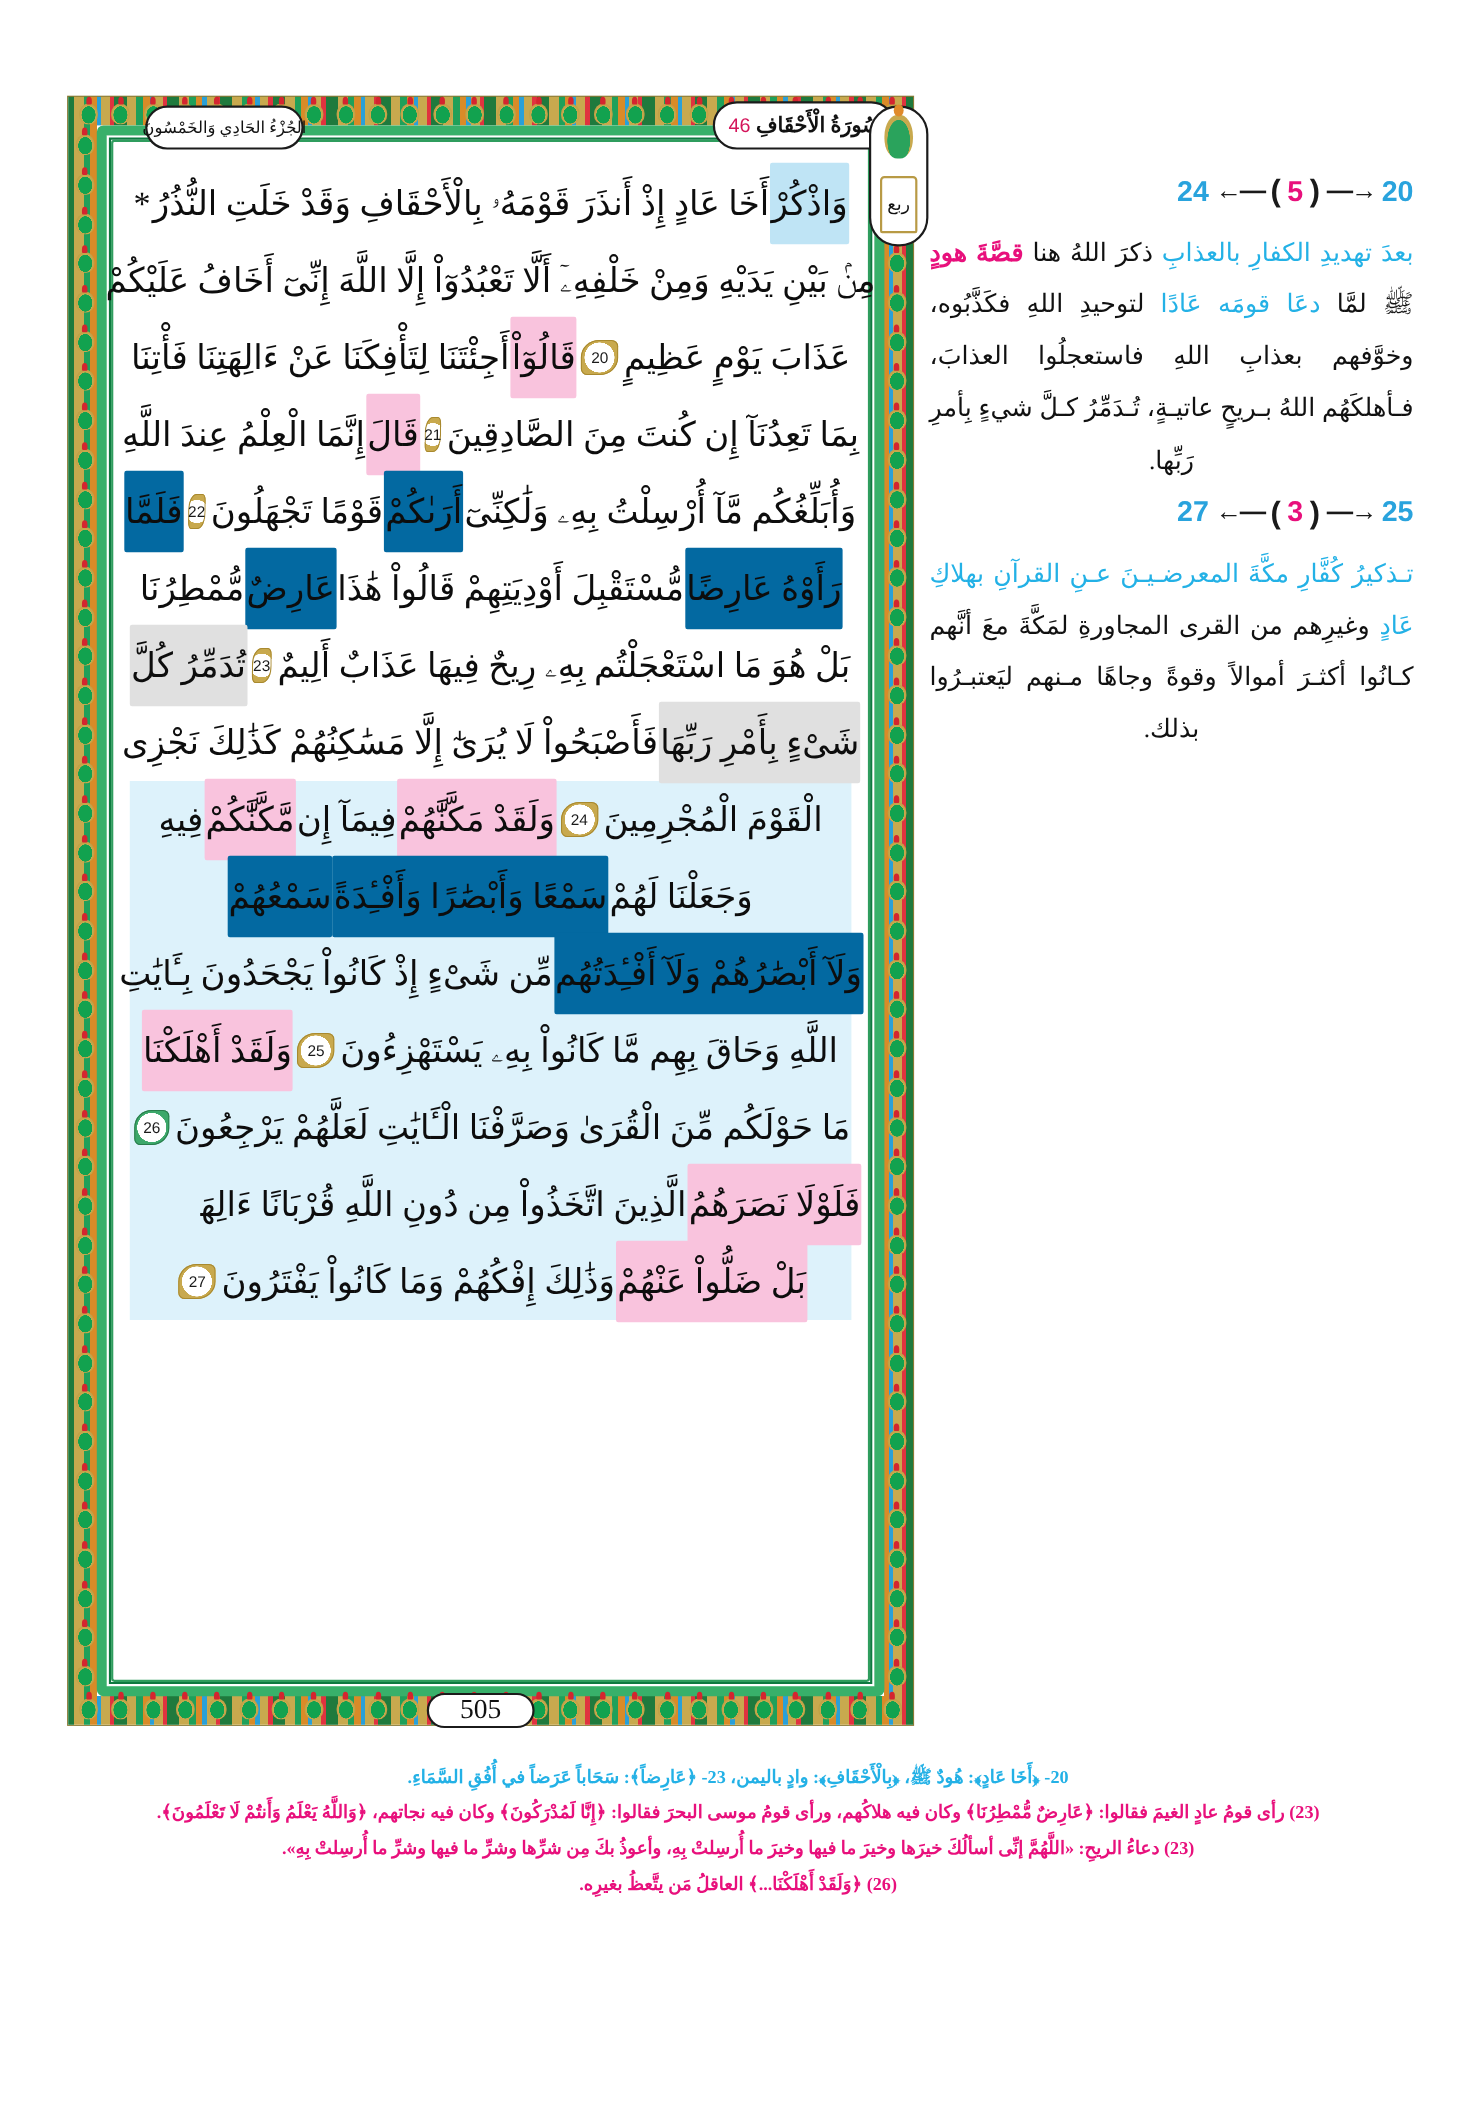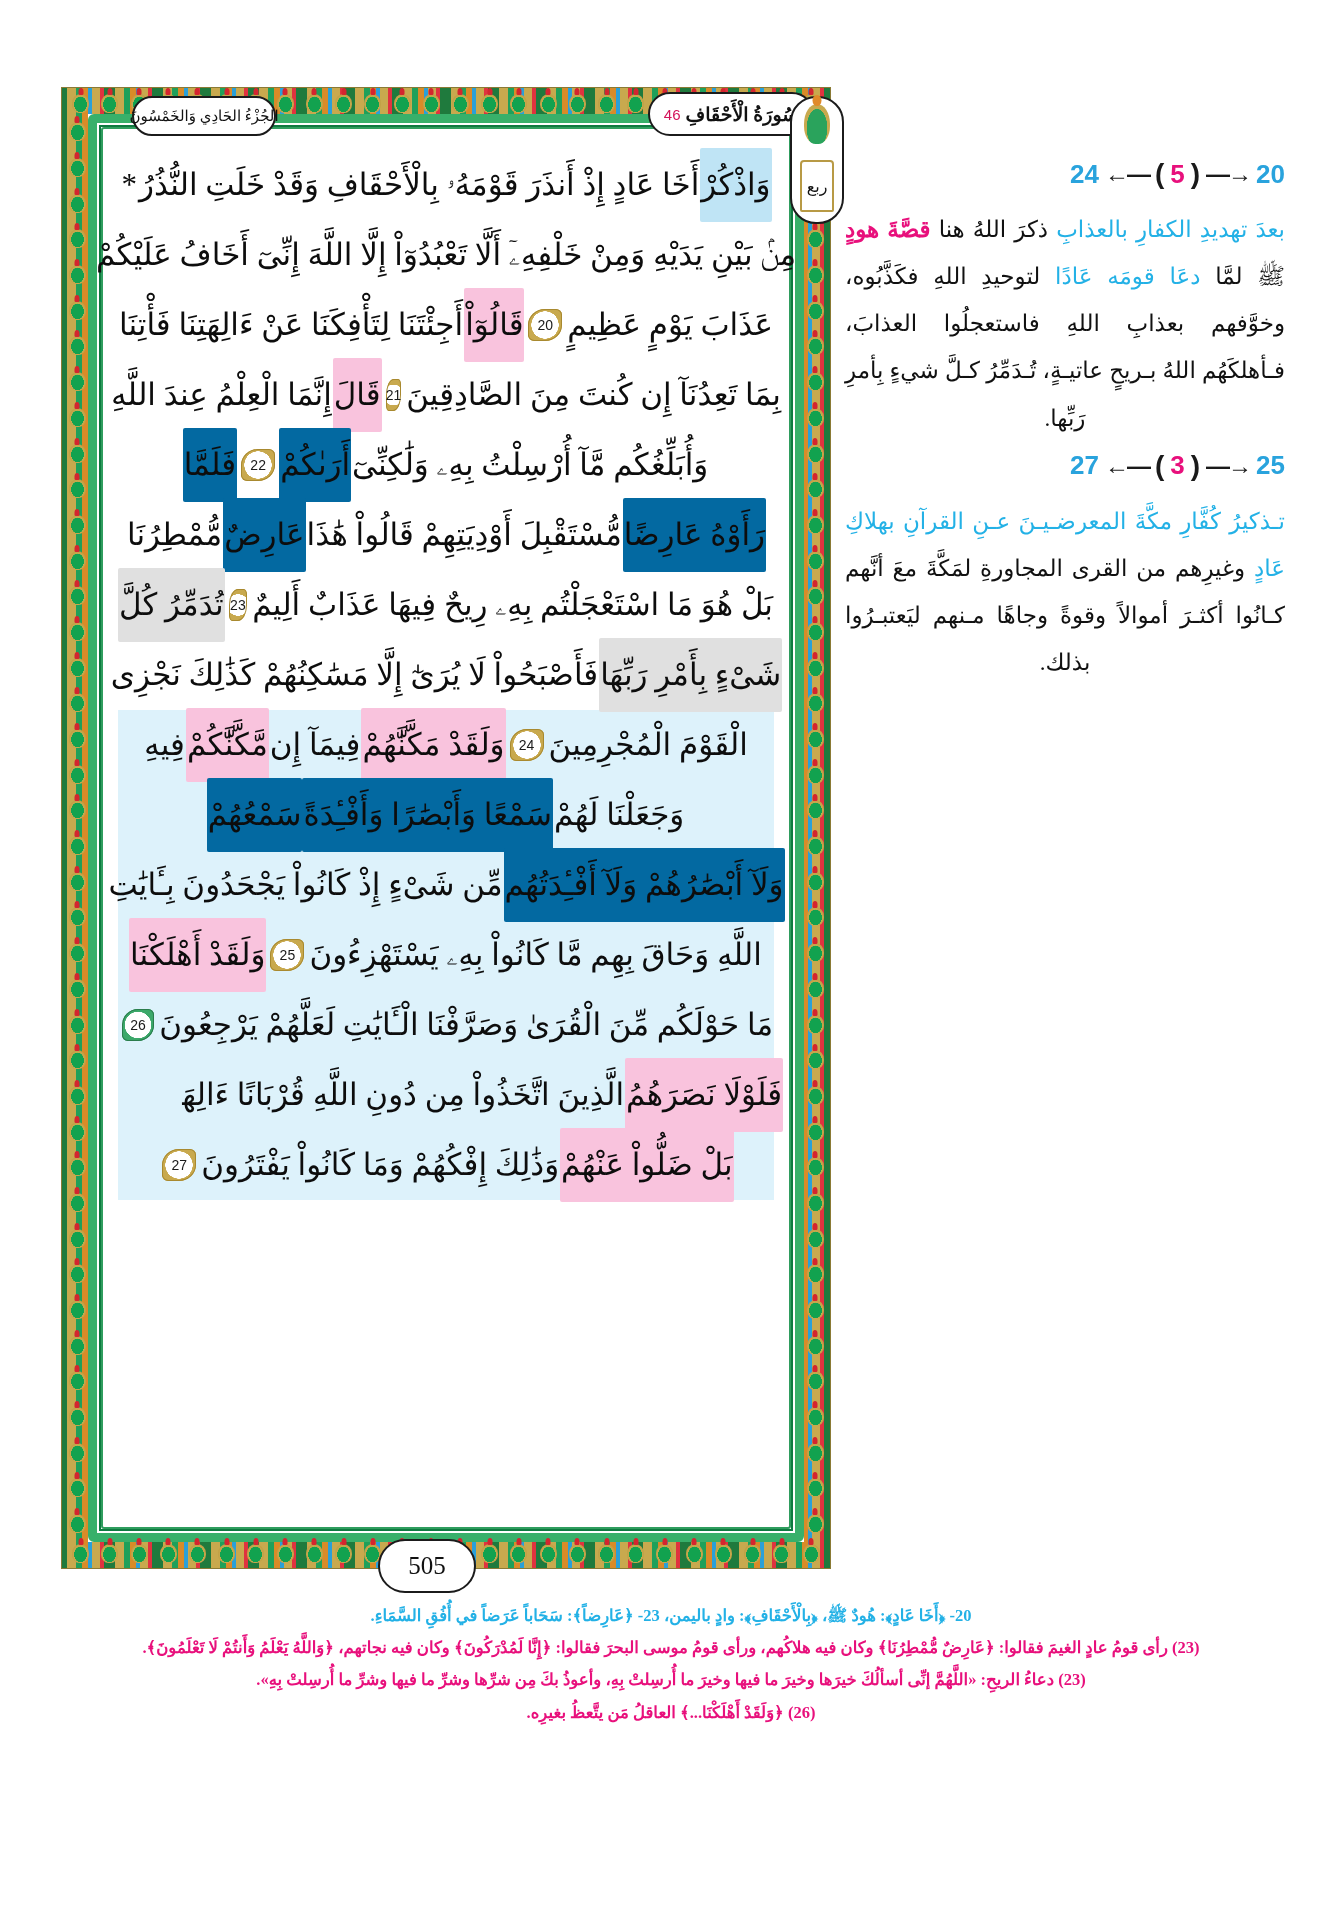--- a/index.html
+++ b/index.html
@@ -89,26 +89,26 @@
     background: #ffffff;
     border: 2px solid #1b1b1b;
     border-radius: 40px;
     display: flex; align-items: center; justify-content: center;
     z-index: 6;
     padding: 0 1px;
     white-space: nowrap;
   }
   .cartouche-juz { left: 132px; top: 96px; width: 144px; height: 40px; }
   .cartouche-surah { left: 648px; top: 92px; width: 166px; height: 44px; }
-  .cartouche-page { left: 378px; top: 1539px; width: 98px; height: 54px; border-radius: 30px; }
+  .cartouche-page { left: 388px; top: 1539px; width: 98px; height: 32px; border-radius: 30px; }
 
   .ar { direction: rtl; unicode-bidi: isolate; }
   .juz-text { font-size: 15px; color: #111; font-family: "Liberation Serif", serif; }
   .surah-text { font-size: 19px; color: #111; font-weight: 600; }
-  .surah-num { color: #d4145a; font-size: 15px; margin-right: 5px; font-family: "Liberation Sans", sans-serif; }
+  .surah-num { color: #d4145a; font-size: 18px; margin-right: 5px; font-family: "Liberation Sans", sans-serif; }
   .page-num { font-size: 25px; color: #111; font-family: "Liberation Serif", serif; }
 
   
   .quran-body {
     position: absolute;
     left: 108px; top: 136px;
     width: 676px; height: 1388px;
     padding: 14px 10px 6px 10px;
     direction: rtl;
     z-index: 4;
@@ -419,20 +419,21 @@
       </div>
       <div class="line ar">
         <span class="seg hl-none">بِمَا تَعِدُنَآ إِن كُنتَ مِنَ الصَّادِقِينَ</span>
         <span class="aya">21</span>
         <span class="seg hl-pink">قَالَ</span>
         <span class="seg hl-none"> إِنَّمَا الْعِلْمُ عِندَ اللَّهِ</span>
       </div>
       <div class="line ar">
         <span class="seg hl-none">وَأُبَلِّغُكُم مَّآ أُرْسِلْتُ بِهِۦ وَلَٰكِنِّىٓ </span>
         <span class="seg hl-yellow">أَرَىٰكُمْ</span>
+        <span class="seg hl-none"> قَوْمًا تَجْهَلُونَ</span>
         <span class="aya">22</span>
         <span class="seg hl-yellow">فَلَمَّا</span>
       </div>
       <div class="line ar">
         <span class="seg hl-yellow">رَأَوْهُ عَارِضًا</span>
         <span class="seg hl-none"> مُّسْتَقْبِلَ أَوْدِيَتِهِمْ قَالُواْ هَٰذَا </span>
         <span class="seg hl-yellow">عَارِضٌ</span>
         <span class="seg hl-none"> مُّمْطِرُنَا</span>
       </div>
       <div class="line ar">

